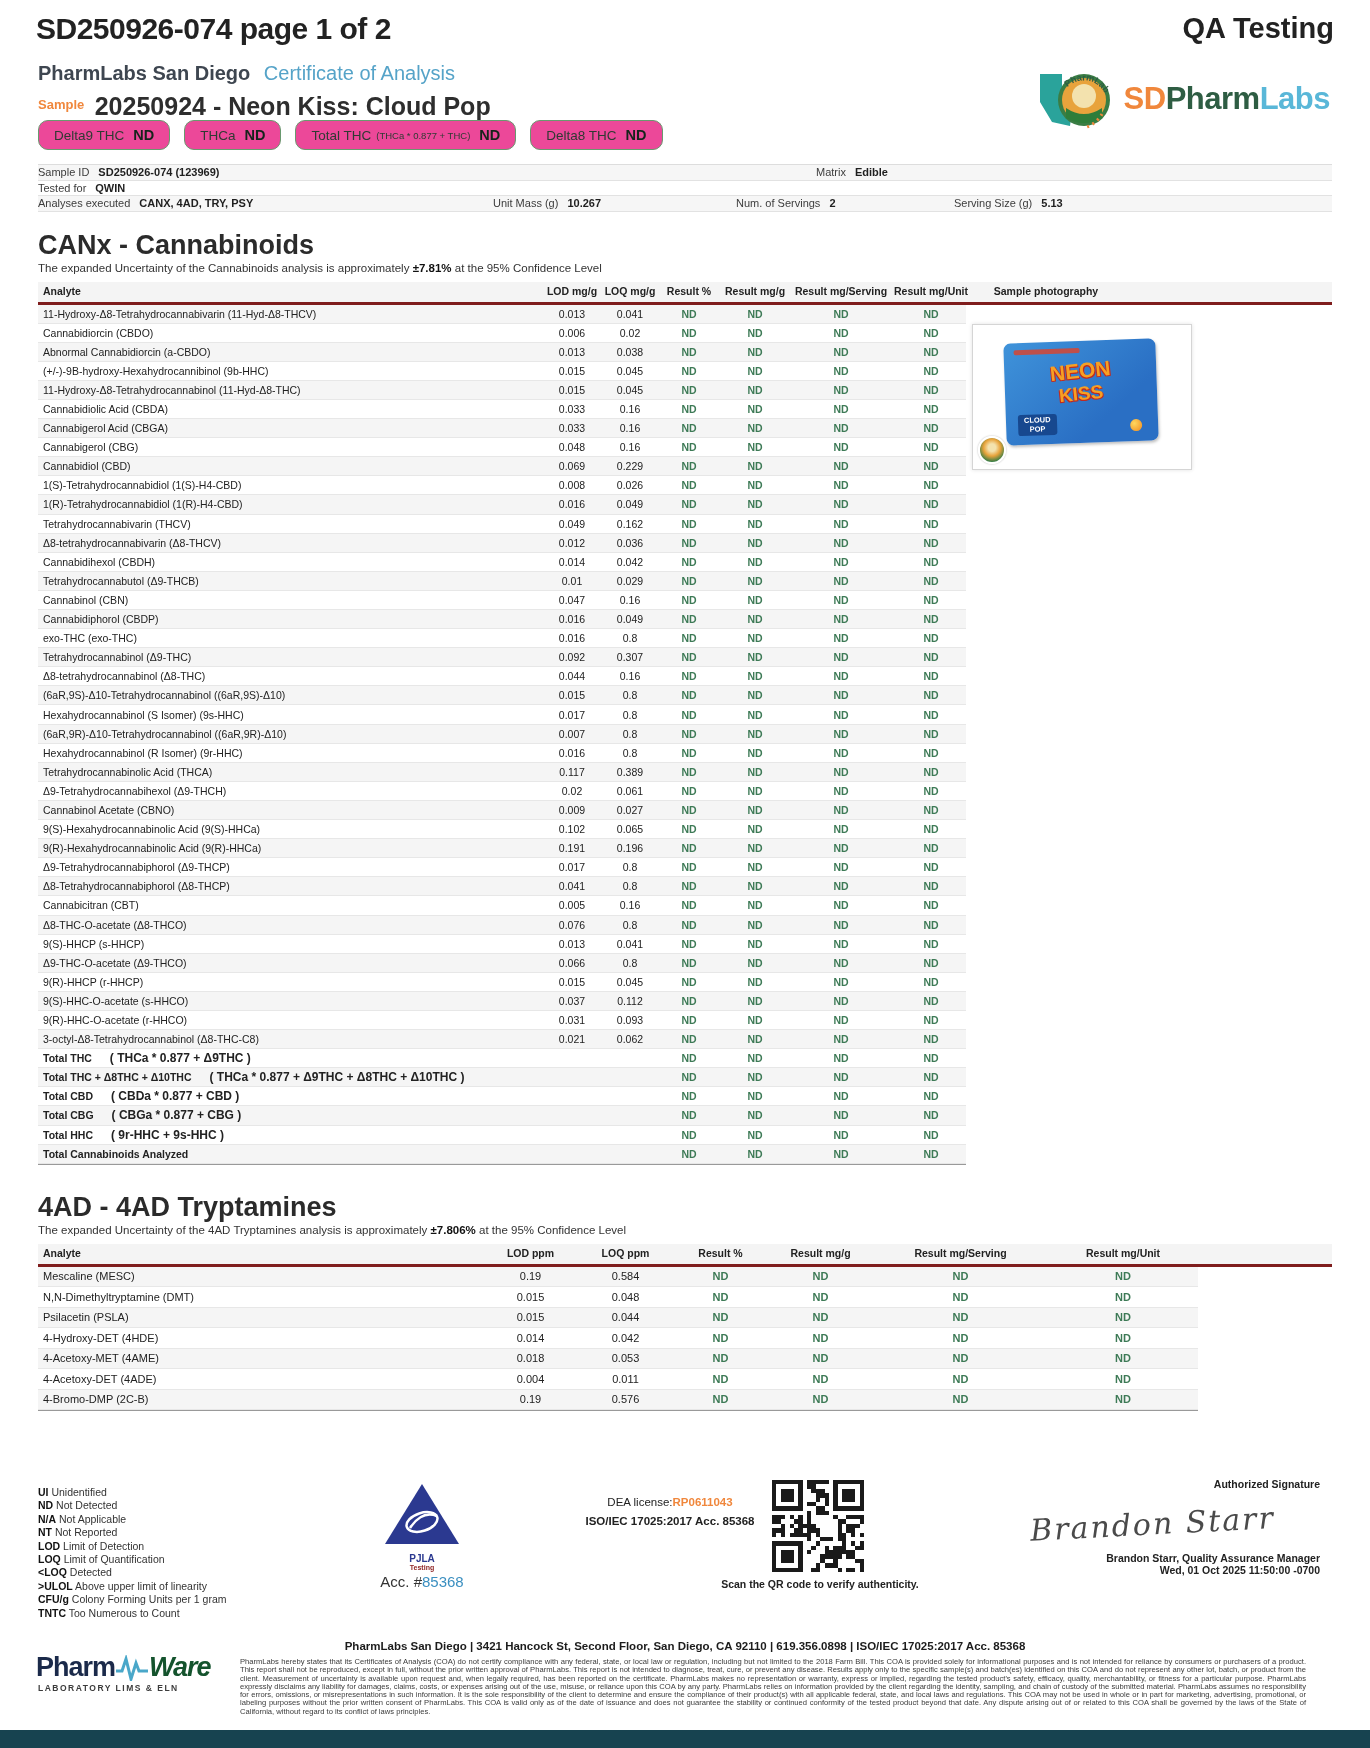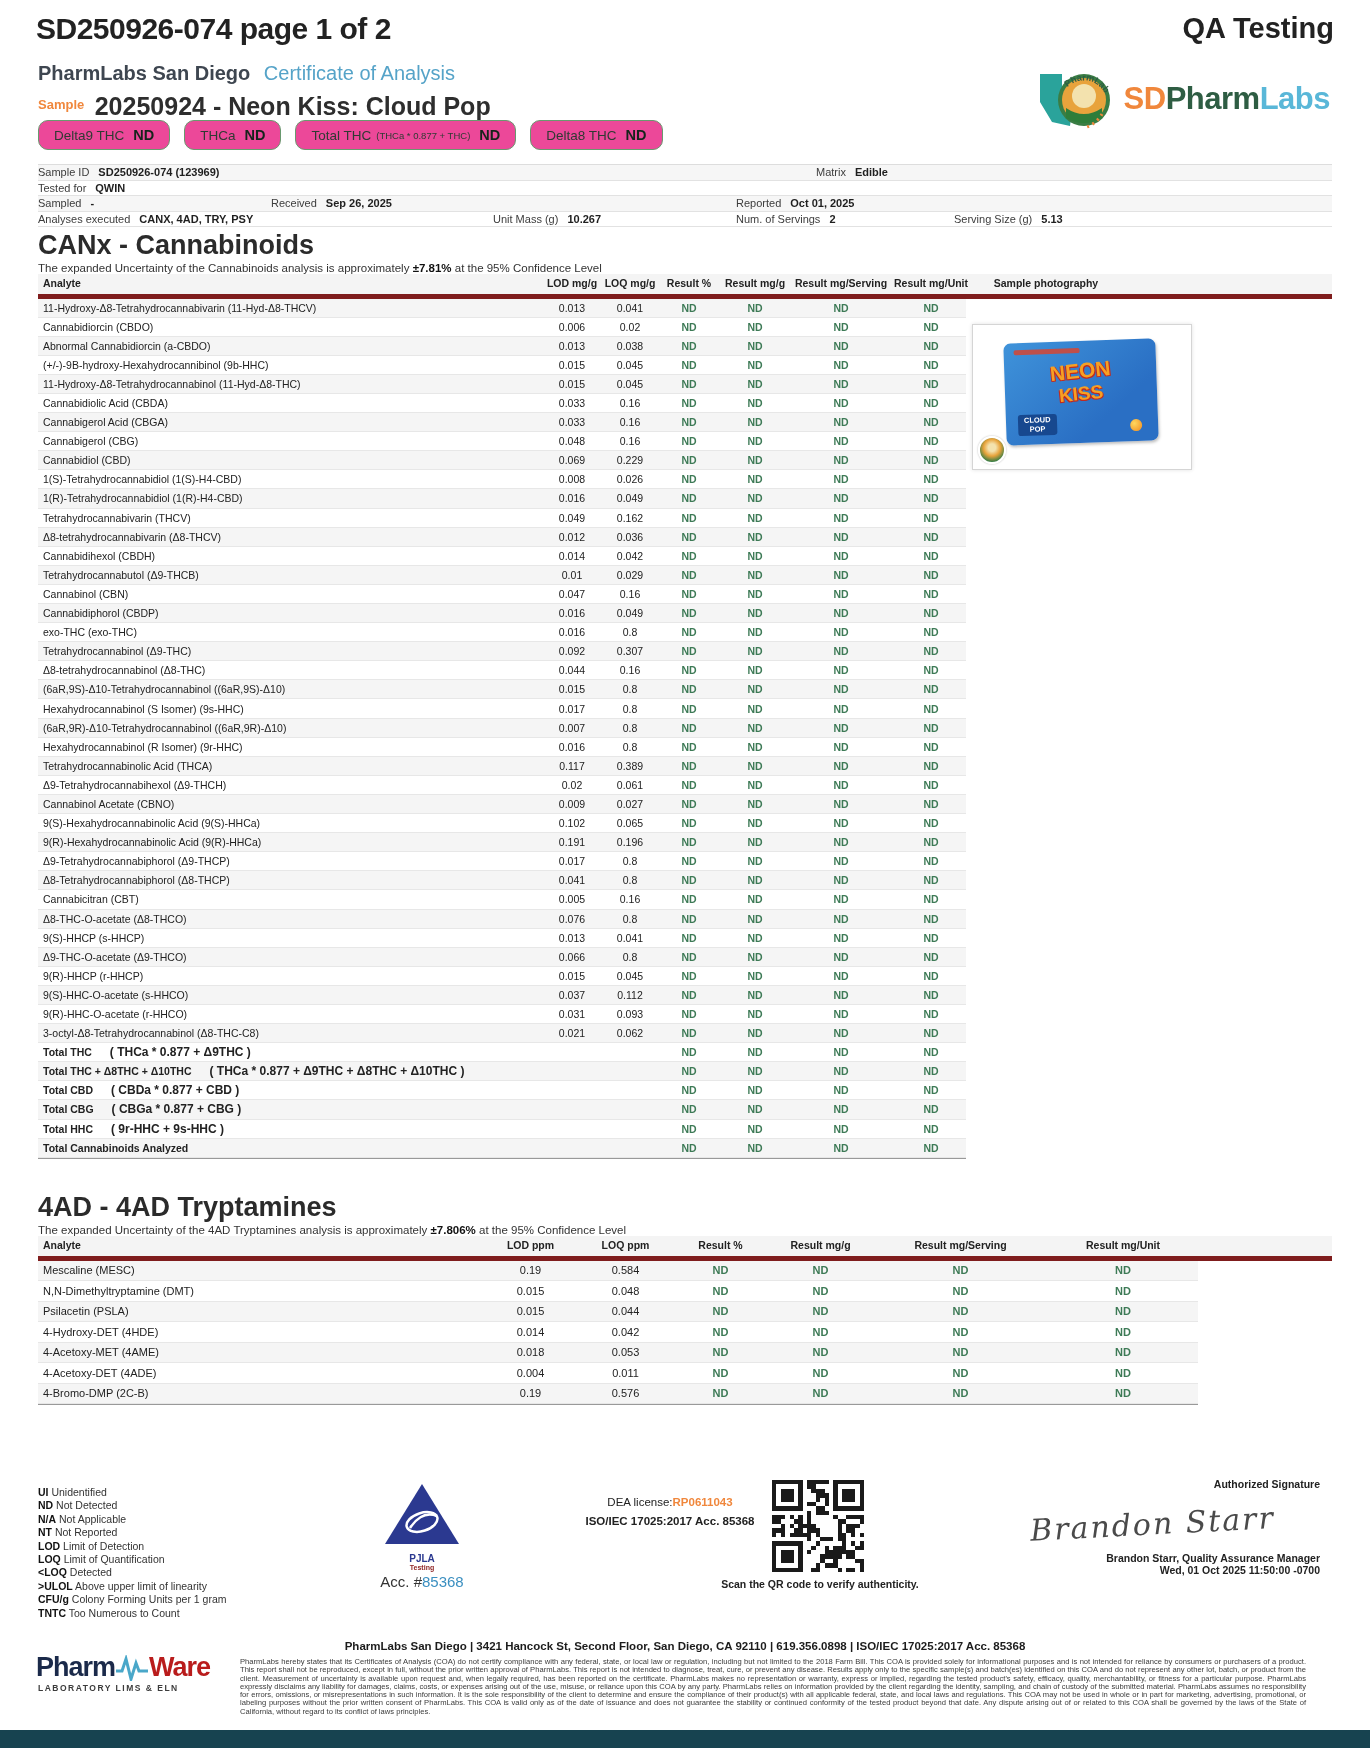--- a/index.html
+++ b/index.html
@@ -44,22 +44,22 @@
   .section-title{font-size:27px;font-weight:bold;color:#2b2b2b;line-height:30px;}
   .meta-line{font-size:12px;color:#333;margin-top:3px;}
   .meta-line b{color:#1e1e1e;}
   .meta-sep{margin:0 8px;color:#555;}
   .unc-line{font-size:11.5px;color:#333;margin-top:2px;}
   .unc-line b{color:#111;}
 
   .canx{left:38px;top:230px;width:1294px;}
   .t4ad{left:38px;top:1192px;width:1294px;}
 
-  .thead{display:flex;align-items:center;border-bottom:5px solid #7f1d1d;background:#f4f4f4;
-         font-weight:bold;font-size:10.5px;line-height:11.5px;padding:4px 0;}
+  .thead{display:flex;align-items:center;border-bottom:3px solid #7f1d1d;background:#f4f4f4;
+         font-weight:bold;font-size:10.5px;line-height:11.5px;padding:4px 0;margin-top:8px;}
   .trows{border-bottom:1px solid #999;}
   .trow{display:flex;align-items:center;height:18.1px;border-bottom:1px solid #e7e7e7;font-size:10.5px;}
   .trows .trow:nth-child(odd){background:#f5f5f5;}
   .nd{color:#3d7a56;font-weight:bold;text-align:center;}
   .num{text-align:center;color:#222;}
   .tot-name{font-weight:bold;}
   .tot-formula{font-weight:bold;font-size:12px;margin-left:3px;padding-left:15px;}
 
   
   .c0{flex:0 0 500px;padding-left:5px;text-align:left;white-space:nowrap;overflow:hidden;}
@@ -120,21 +120,21 @@
   .qr-caption{left:690px;top:1578px;width:260px;text-align:center;font-size:10.5px;font-weight:bold;color:#222;}
   .sig{left:990px;top:1478px;width:330px;text-align:right;}
   .sig-title{font-size:10.5px;font-weight:bold;color:#222;}
   .sig-script{margin-top:8px;height:52px;}
   .sig-name{font-size:10.5px;font-weight:bold;color:#222;margin-top:2px;}
   .sig-date{font-size:10.5px;font-weight:bold;color:#222;}
   .address{left:0;top:1640px;width:1370px;text-align:center;font-size:11.5px;font-weight:bold;color:#1c1c1c;}
   .disclaimer{left:240px;top:1658px;width:1066px;font-size:7.6px;line-height:8.3px;color:#3a3a3a;text-align:justify;}
   .pharmware{left:36px;top:1652px;width:190px;}
   .pw-line{font-size:27px;font-weight:bold;color:#1b2a4a;letter-spacing:-1px;display:flex;align-items:center;}
-  .pw-ware{color:#b91c1c;}
+  .pw-ware{color:#14532d;font-style:italic;}
   .pw-tag{font-size:8.5px;letter-spacing:1.5px;color:#3c3c3c;font-weight:bold;margin-top:0px;margin-left:2px;}
   .bottom-bar{left:0;top:1730px;width:1370px;height:18px;background:#174350;}
 </style>
 </head>
 <body>
 
 <div class="abs page-title">SD250926-074 page 1 of 2</div>
 <div class="abs qa-label">QA Testing</div>
 
 <div class="abs lab-line">
@@ -185,25 +185,20 @@
 
 <div class="abs info" id="info">
     <div class="info-row">
       <span class="info-pair" style="left: 0px;"><span class="info-label">Sample ID</span><span class="info-value">SD250926-074 (123969)</span></span>
       <span class="info-pair" style="left: 778px;"><span class="info-label">Matrix</span><span class="info-value">Edible</span></span>
     </div>
     <div class="info-row">
       <span class="info-pair" style="left: 0px;"><span class="info-label">Tested for</span><span class="info-value">QWIN</span></span>
     </div>
     <div class="info-row">
-      <span class="info-pair" style="left: 0px;"><span class="info-label">Sampled</span><span class="info-value">-</span></span>
-      <span class="info-pair" style="left: 233px;"><span class="info-label">Received</span><span class="info-value">Sep 26, 2025</span></span>
-      <span class="info-pair" style="left: 698px;"><span class="info-label">Reported</span><span class="info-value">Oct 01, 2025</span></span>
-    </div>
-    <div class="info-row">
       <span class="info-pair" style="left: 0px;"><span class="info-label">Analyses executed</span><span class="info-value">CANX, 4AD, TRY, PSY</span></span>
       <span class="info-pair" style="left: 455px;"><span class="info-label">Unit Mass (g)</span><span class="info-value">10.267</span></span>
       <span class="info-pair" style="left: 698px;"><span class="info-label">Num. of Servings</span><span class="info-value">2</span></span>
       <span class="info-pair" style="left: 916px;"><span class="info-label">Serving Size (g)</span><span class="info-value">5.13</span></span>
     </div>
   </div>
 
 <div class="abs canx">
   <div class="section-title">CANx - Cannabinoids</div>
   <div class="unc-line">

